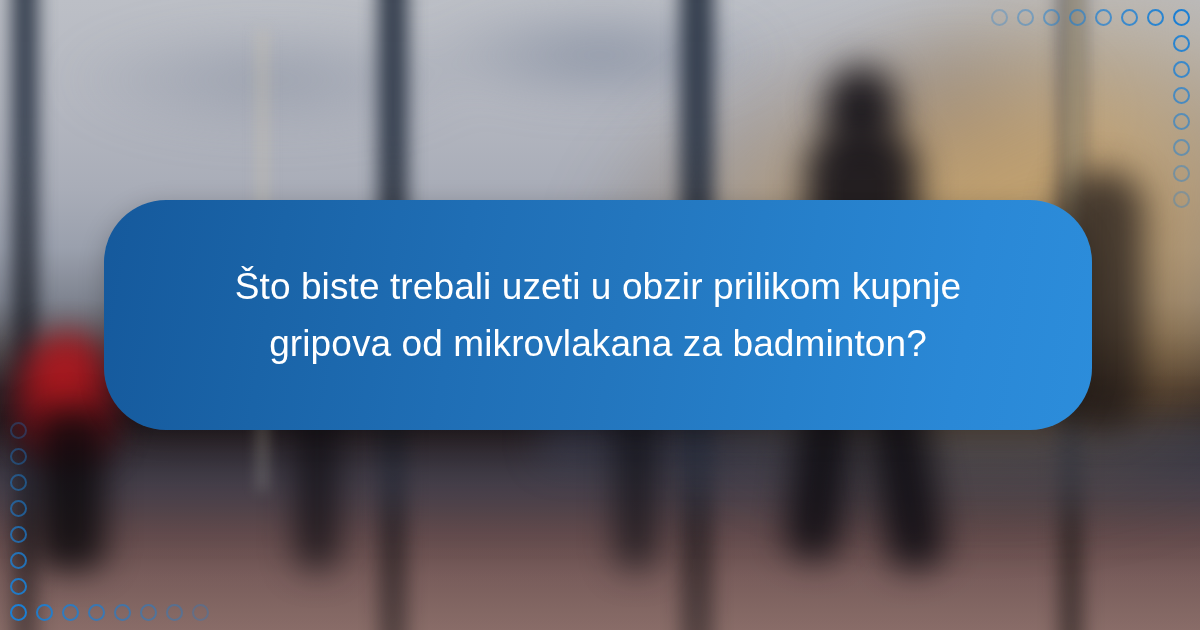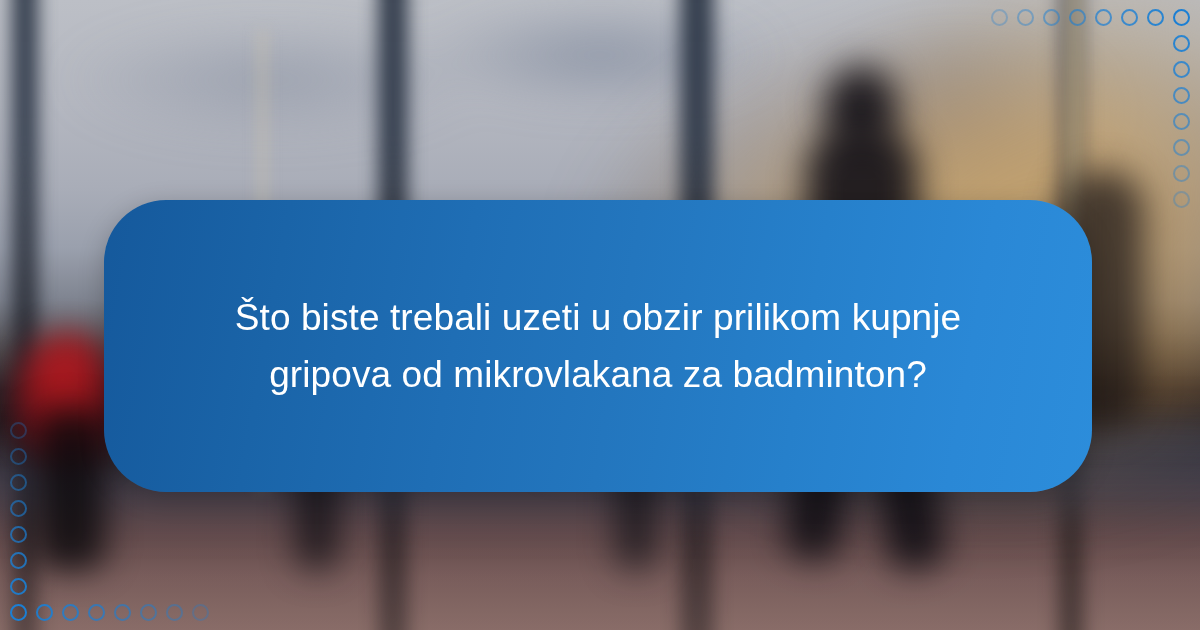--- a/index.html
+++ b/index.html
@@ -190,21 +190,21 @@
     border: 2.5px solid #1b7fd4;
     box-sizing: border-box;
   }
 
   
   .card {
     position: absolute;
     left: 104px;
     top: 200px;
     width: 988px;
-    height: 292px;
+    height: 230px;
     border-radius: 62px 62px 62px 62px;
     background: linear-gradient(100deg,
       #15599c 0%,
       #1a64a8 18%,
       #1f6eb5 36%,
       #2376be 52%,
       #2680cb 70%,
       #2a88d6 86%,
       #2c8ddb 100%);
     box-shadow: 0 6px 26px rgba(0,0,0,0.22);

